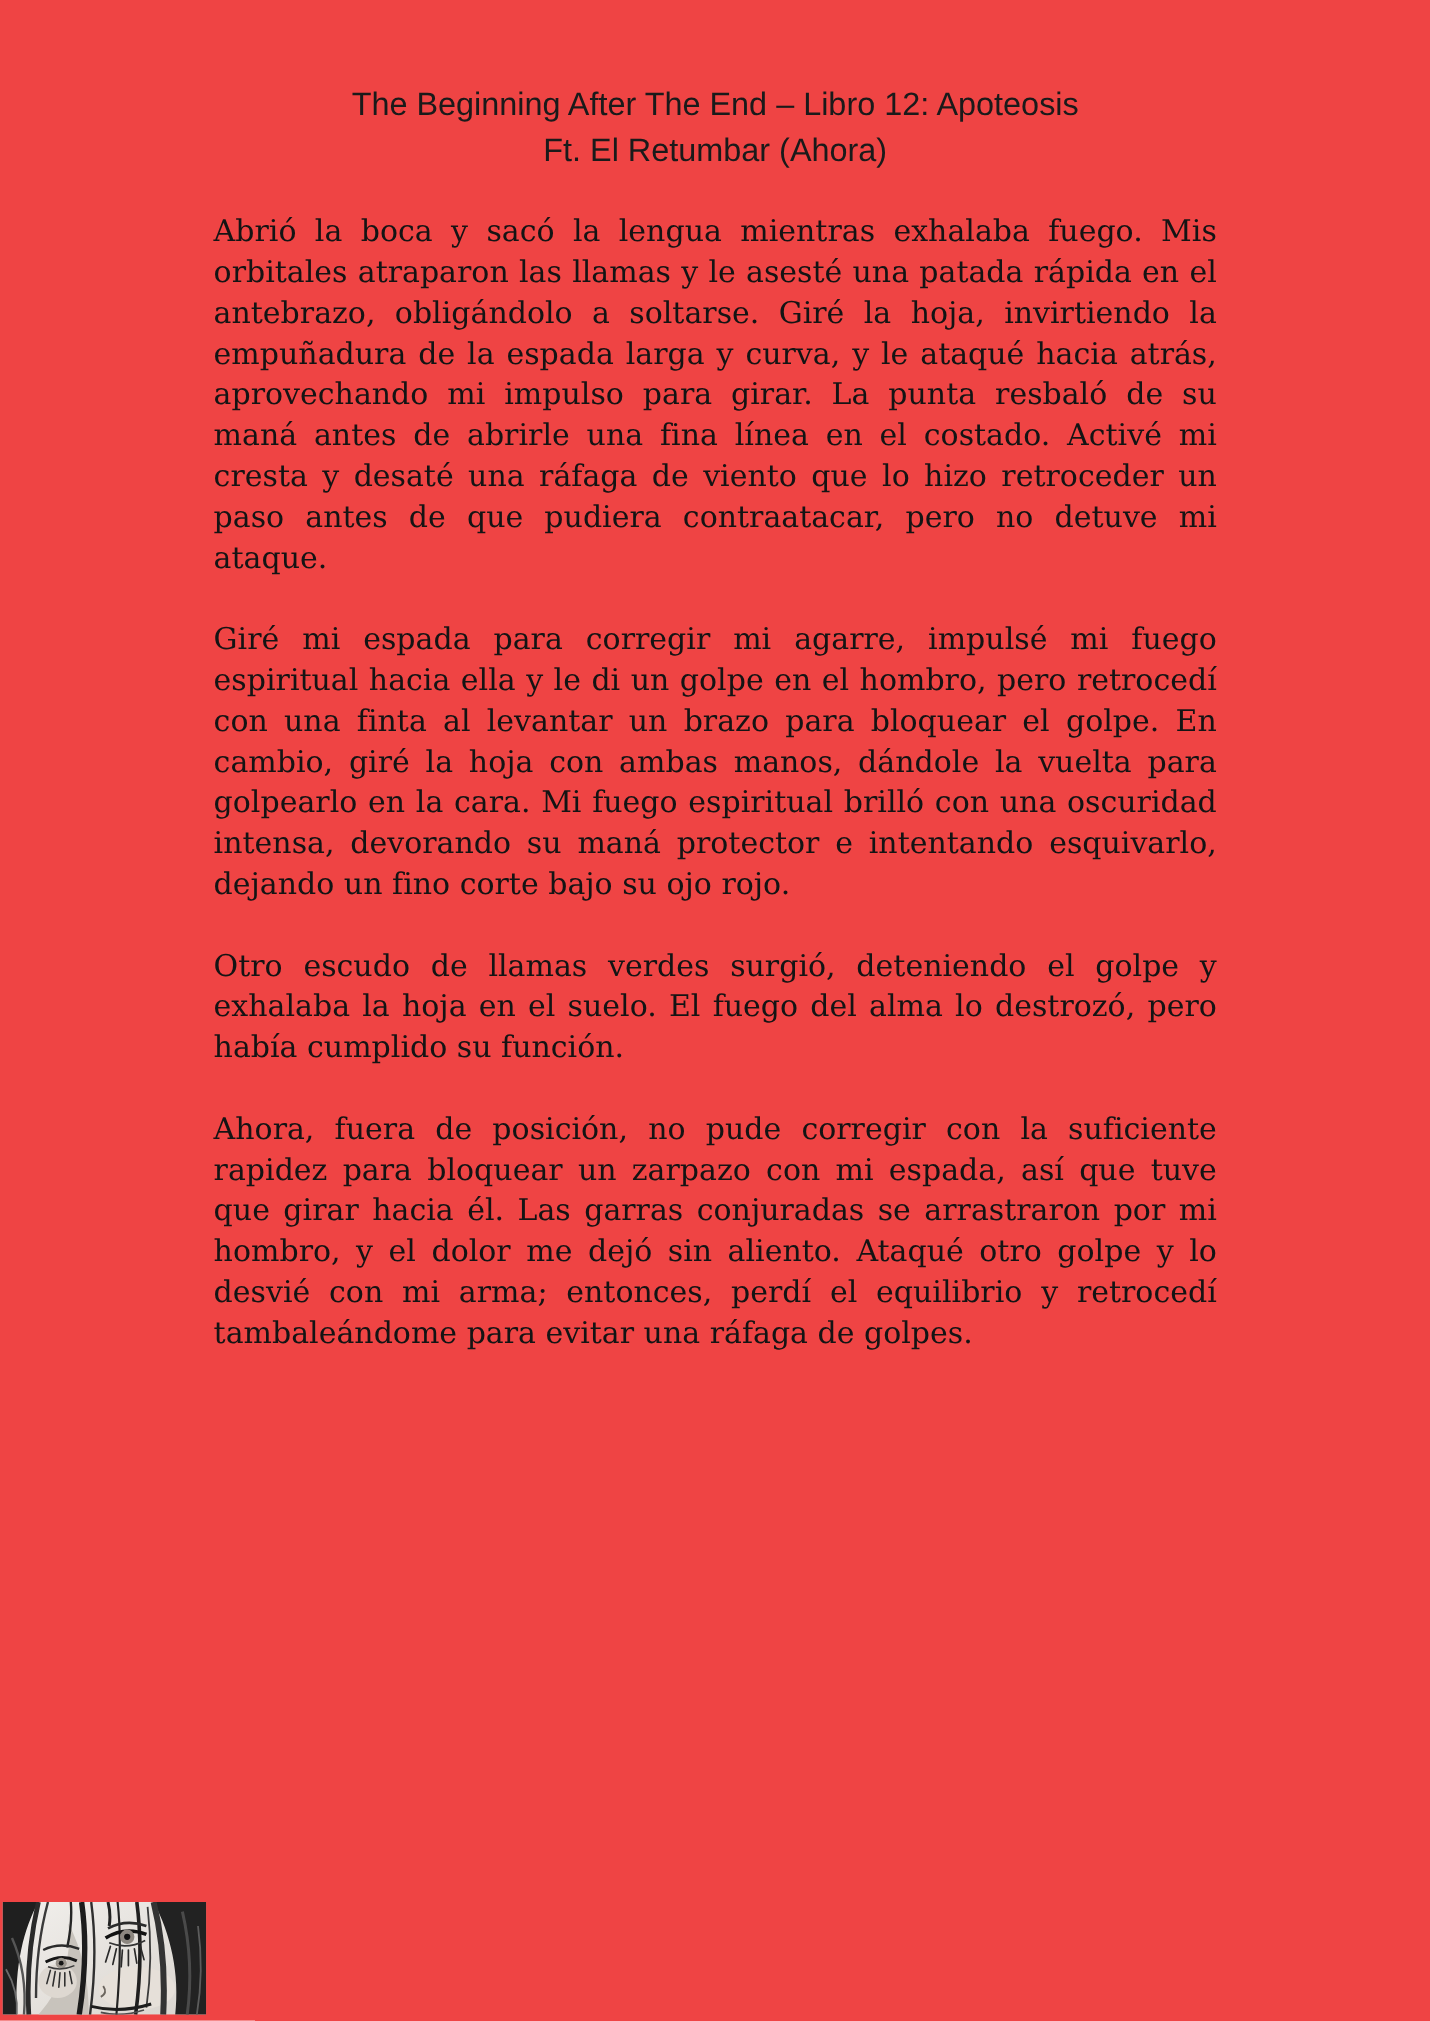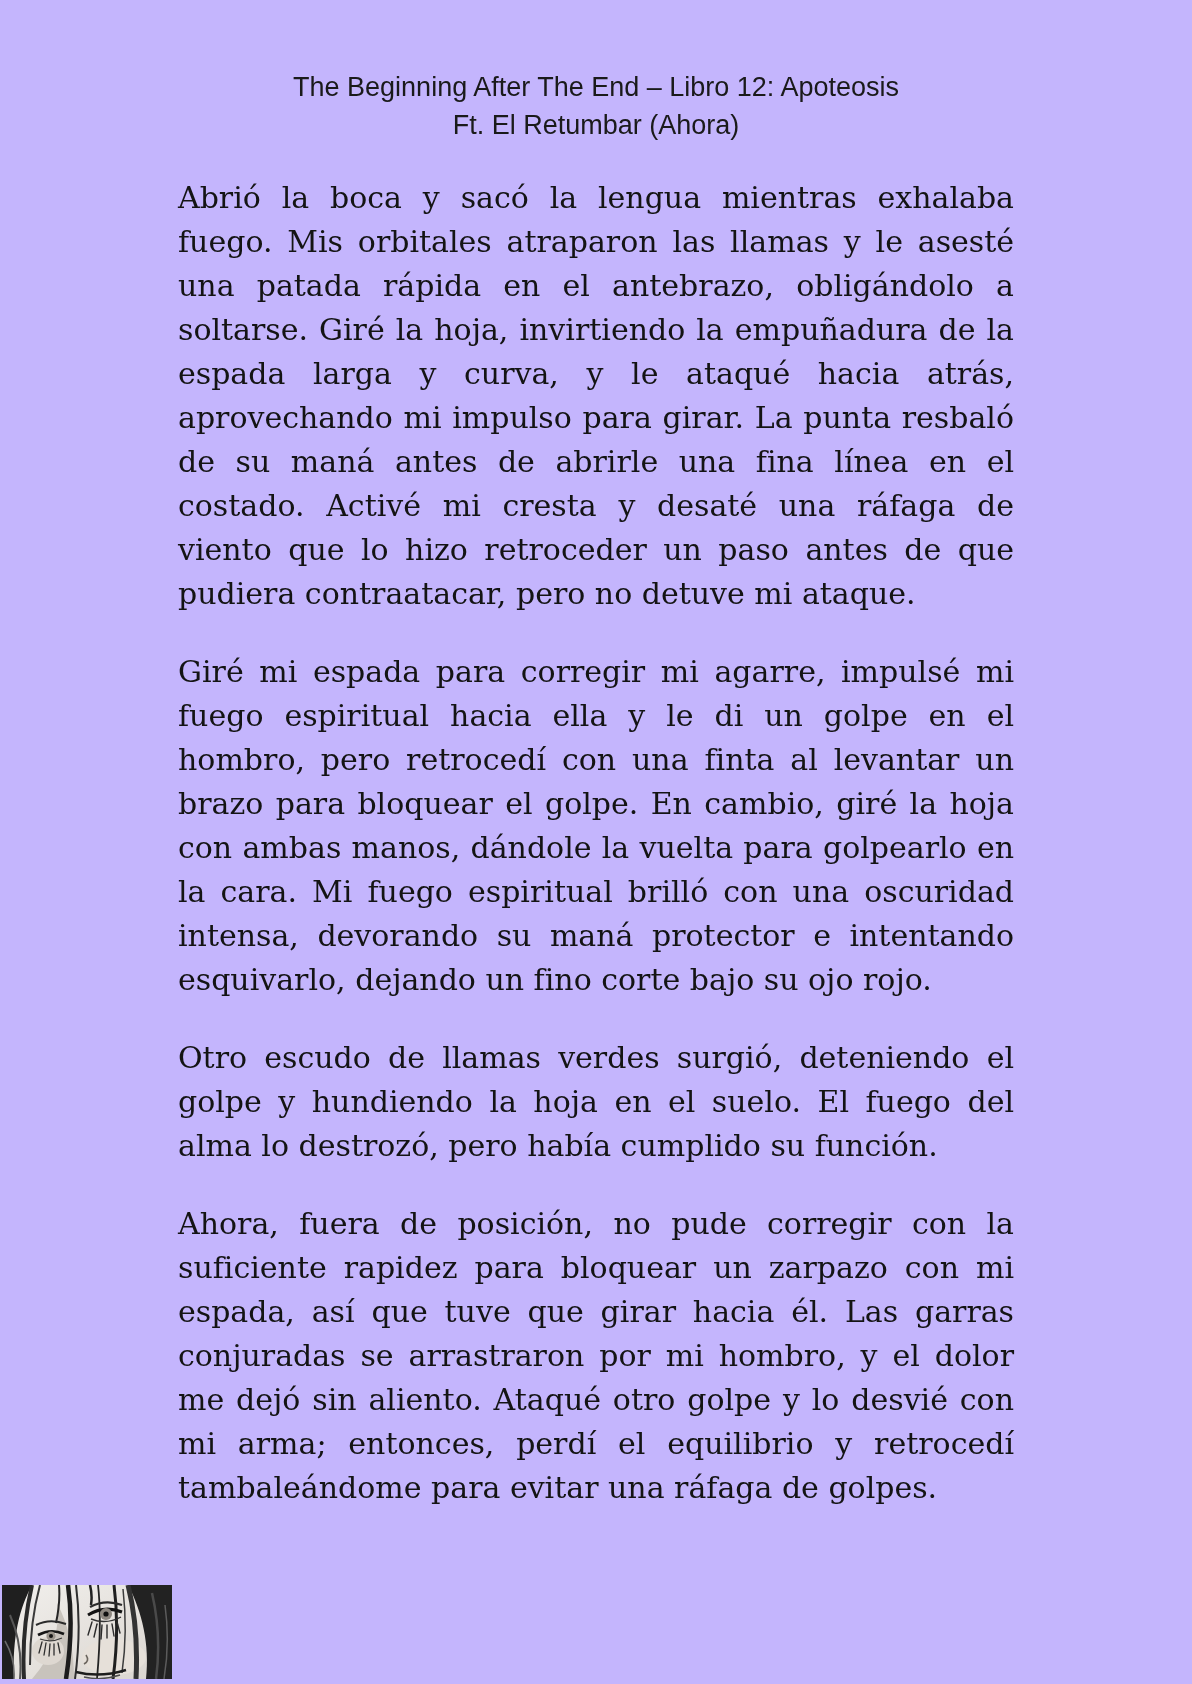--- a/index.html
+++ b/index.html
@@ -5,43 +5,43 @@
 <style>
   html, body {
     margin: 0;
     padding: 0;
     background: #ffffff;
   }
   .page {
     position: relative;
     width: 1192px;
     height: 1684px;
-    background: #c4b5fd;
+    background: #ef4444;
     overflow: hidden;
     color: #161616;
   }
   .title-block {
     position: absolute;
     top: 68px;
     left: 0;
     width: 1192px;
     text-align: center;
     font-family: "Liberation Sans", sans-serif;
     font-size: 27px;
     line-height: 38px;
     color: #1a1a1a;
   }
   .content {
     position: absolute;
     top: 176px;
     left: 178px;
     width: 836px;
     font-family: "DejaVu Serif", "Liberation Serif", serif;
-    font-size: 30px;
-    line-height: 44px;
+    font-size: 25px;
+    line-height: 34px;
     text-align: justify;
     color: #141414;
   }
   .content p {
     margin: 0 0 34px 0;
   }
   .content p:last-child {
     margin-bottom: 0;
   }
   .footer-art {
@@ -66,21 +66,21 @@
 <div class="page">
 
   <header class="title-block">
     <div>The Beginning After The End – Libro 12: Apoteosis</div>
     <div>Ft. El Retumbar (Ahora)</div>
   </header>
 
   <main class="content">
     <p>Abrió la boca y sacó la lengua mientras exhalaba fuego. Mis orbitales atraparon las llamas y le asesté una patada rápida en el antebrazo, obligándolo a soltarse. Giré la hoja, invirtiendo la empuñadura de la espada larga y curva, y le ataqué hacia atrás, aprovechando mi impulso para girar. La punta resbaló de su maná antes de abrirle una fina línea en el costado. Activé mi cresta y desaté una ráfaga de viento que lo hizo retroceder un paso antes de que pudiera contraatacar, pero no detuve mi ataque.</p>
     <p>Giré mi espada para corregir mi agarre, impulsé mi fuego espiritual hacia ella y le di un golpe en el hombro, pero retrocedí con una finta al levantar un brazo para bloquear el golpe. En cambio, giré la hoja con ambas manos, dándole la vuelta para golpearlo en la cara. Mi fuego espiritual brilló con una oscuridad intensa, devorando su maná protector e intentando esquivarlo, dejando un fino corte bajo su ojo rojo.</p>
-    <p>Otro escudo de llamas verdes surgió, deteniendo el golpe y hundiendo la hoja en el suelo. El fuego del alma lo destrozó, pero había cumplido su función.</p>
+    <p>Otro escudo de llamas verdes surgió, deteniendo el golpe y exhalaba la hoja en el suelo. El fuego del alma lo destrozó, pero había cumplido su función.</p>
     <p>Ahora, fuera de posición, no pude corregir con la suficiente rapidez para bloquear un zarpazo con mi espada, así que tuve que girar hacia él. Las garras conjuradas se arrastraron por mi hombro, y el dolor me dejó sin aliento. Ataqué otro golpe y lo desvié con mi arma; entonces, perdí el equilibrio y retrocedí tambaleándome para evitar una ráfaga de golpes.</p>
   </main>
 
   <figure class="footer-art">
     <svg viewBox="0 0 170 94" xmlns="http://www.w3.org/2000/svg">
       <defs>
         <linearGradient id="faceg" x1="0" y1="0" x2="1" y2="1">
           <stop offset="0" stop-color="#f2f0ed"></stop>
           <stop offset="1" stop-color="#d9d4ce"></stop>
         </linearGradient>

